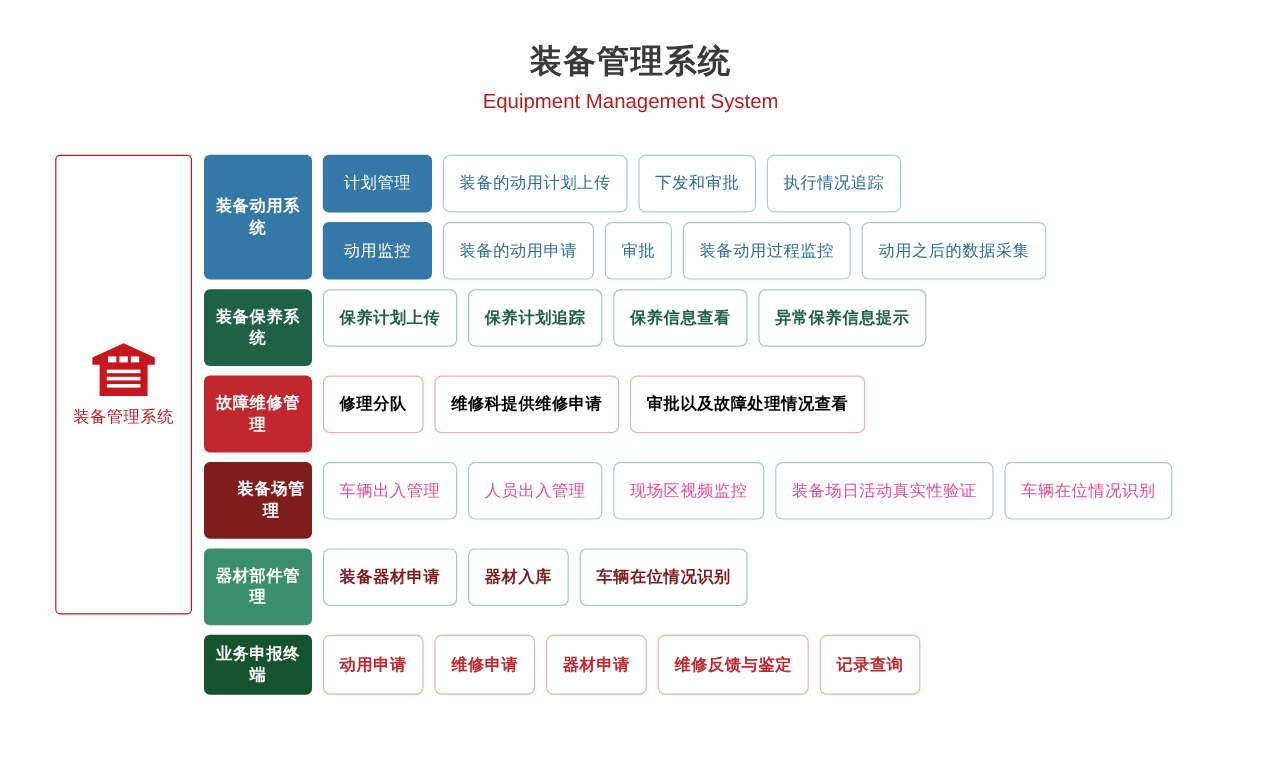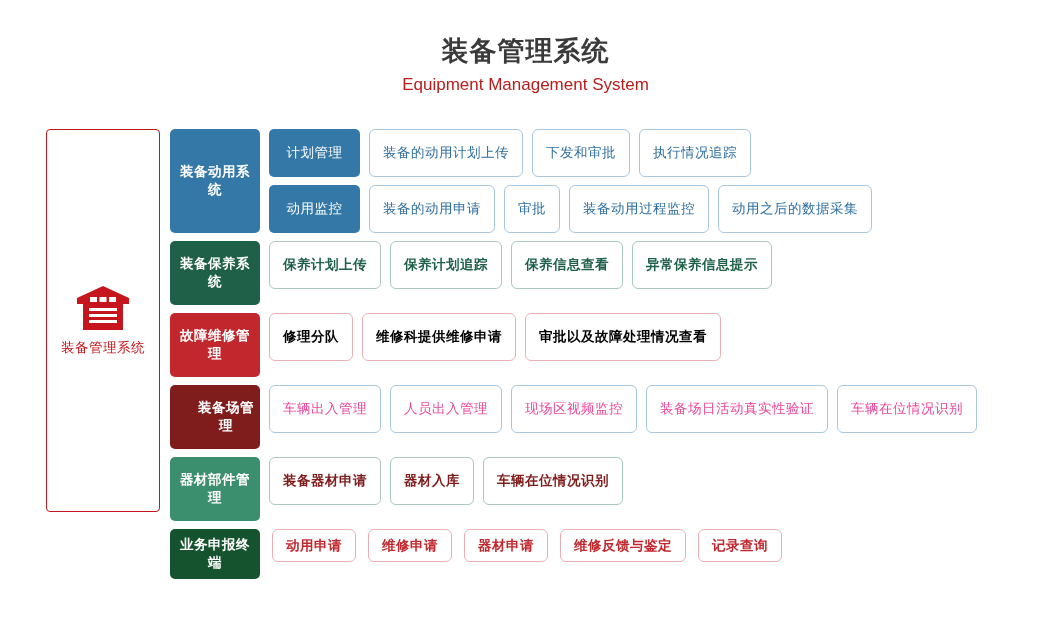--- a/index.html
+++ b/index.html
@@ -160,22 +160,21 @@
   .theme-blue-mid .item-box { border-color: #a9c7de; color: #ec4899; }
 
   .theme-green-mid .cat-box { background: #3b8f6e; }
   .theme-green-mid .item-box { border-color: #a9c9bb; color: #7f1d1d; }
 
   .theme-crimson .cat-box { background: #14532d; }
   .theme-crimson .item-box {
     border-color: #eab0b3;
     color: #c1272d;
     font-weight: bold;
-    height: 33px;
-    margin-left: 12px;
+    height: 50px;
   }
   .theme-crimson .cat-box.h-single { height: 50px; }
 
   .theme-red .item-box { font-weight: bold; }
   .theme-green-dark .item-box,
   .theme-green-mid .item-box { font-weight: bold; }
   .theme-blue-mid .item-box { font-weight: normal; }
 </style>
 </head>
 <body>

